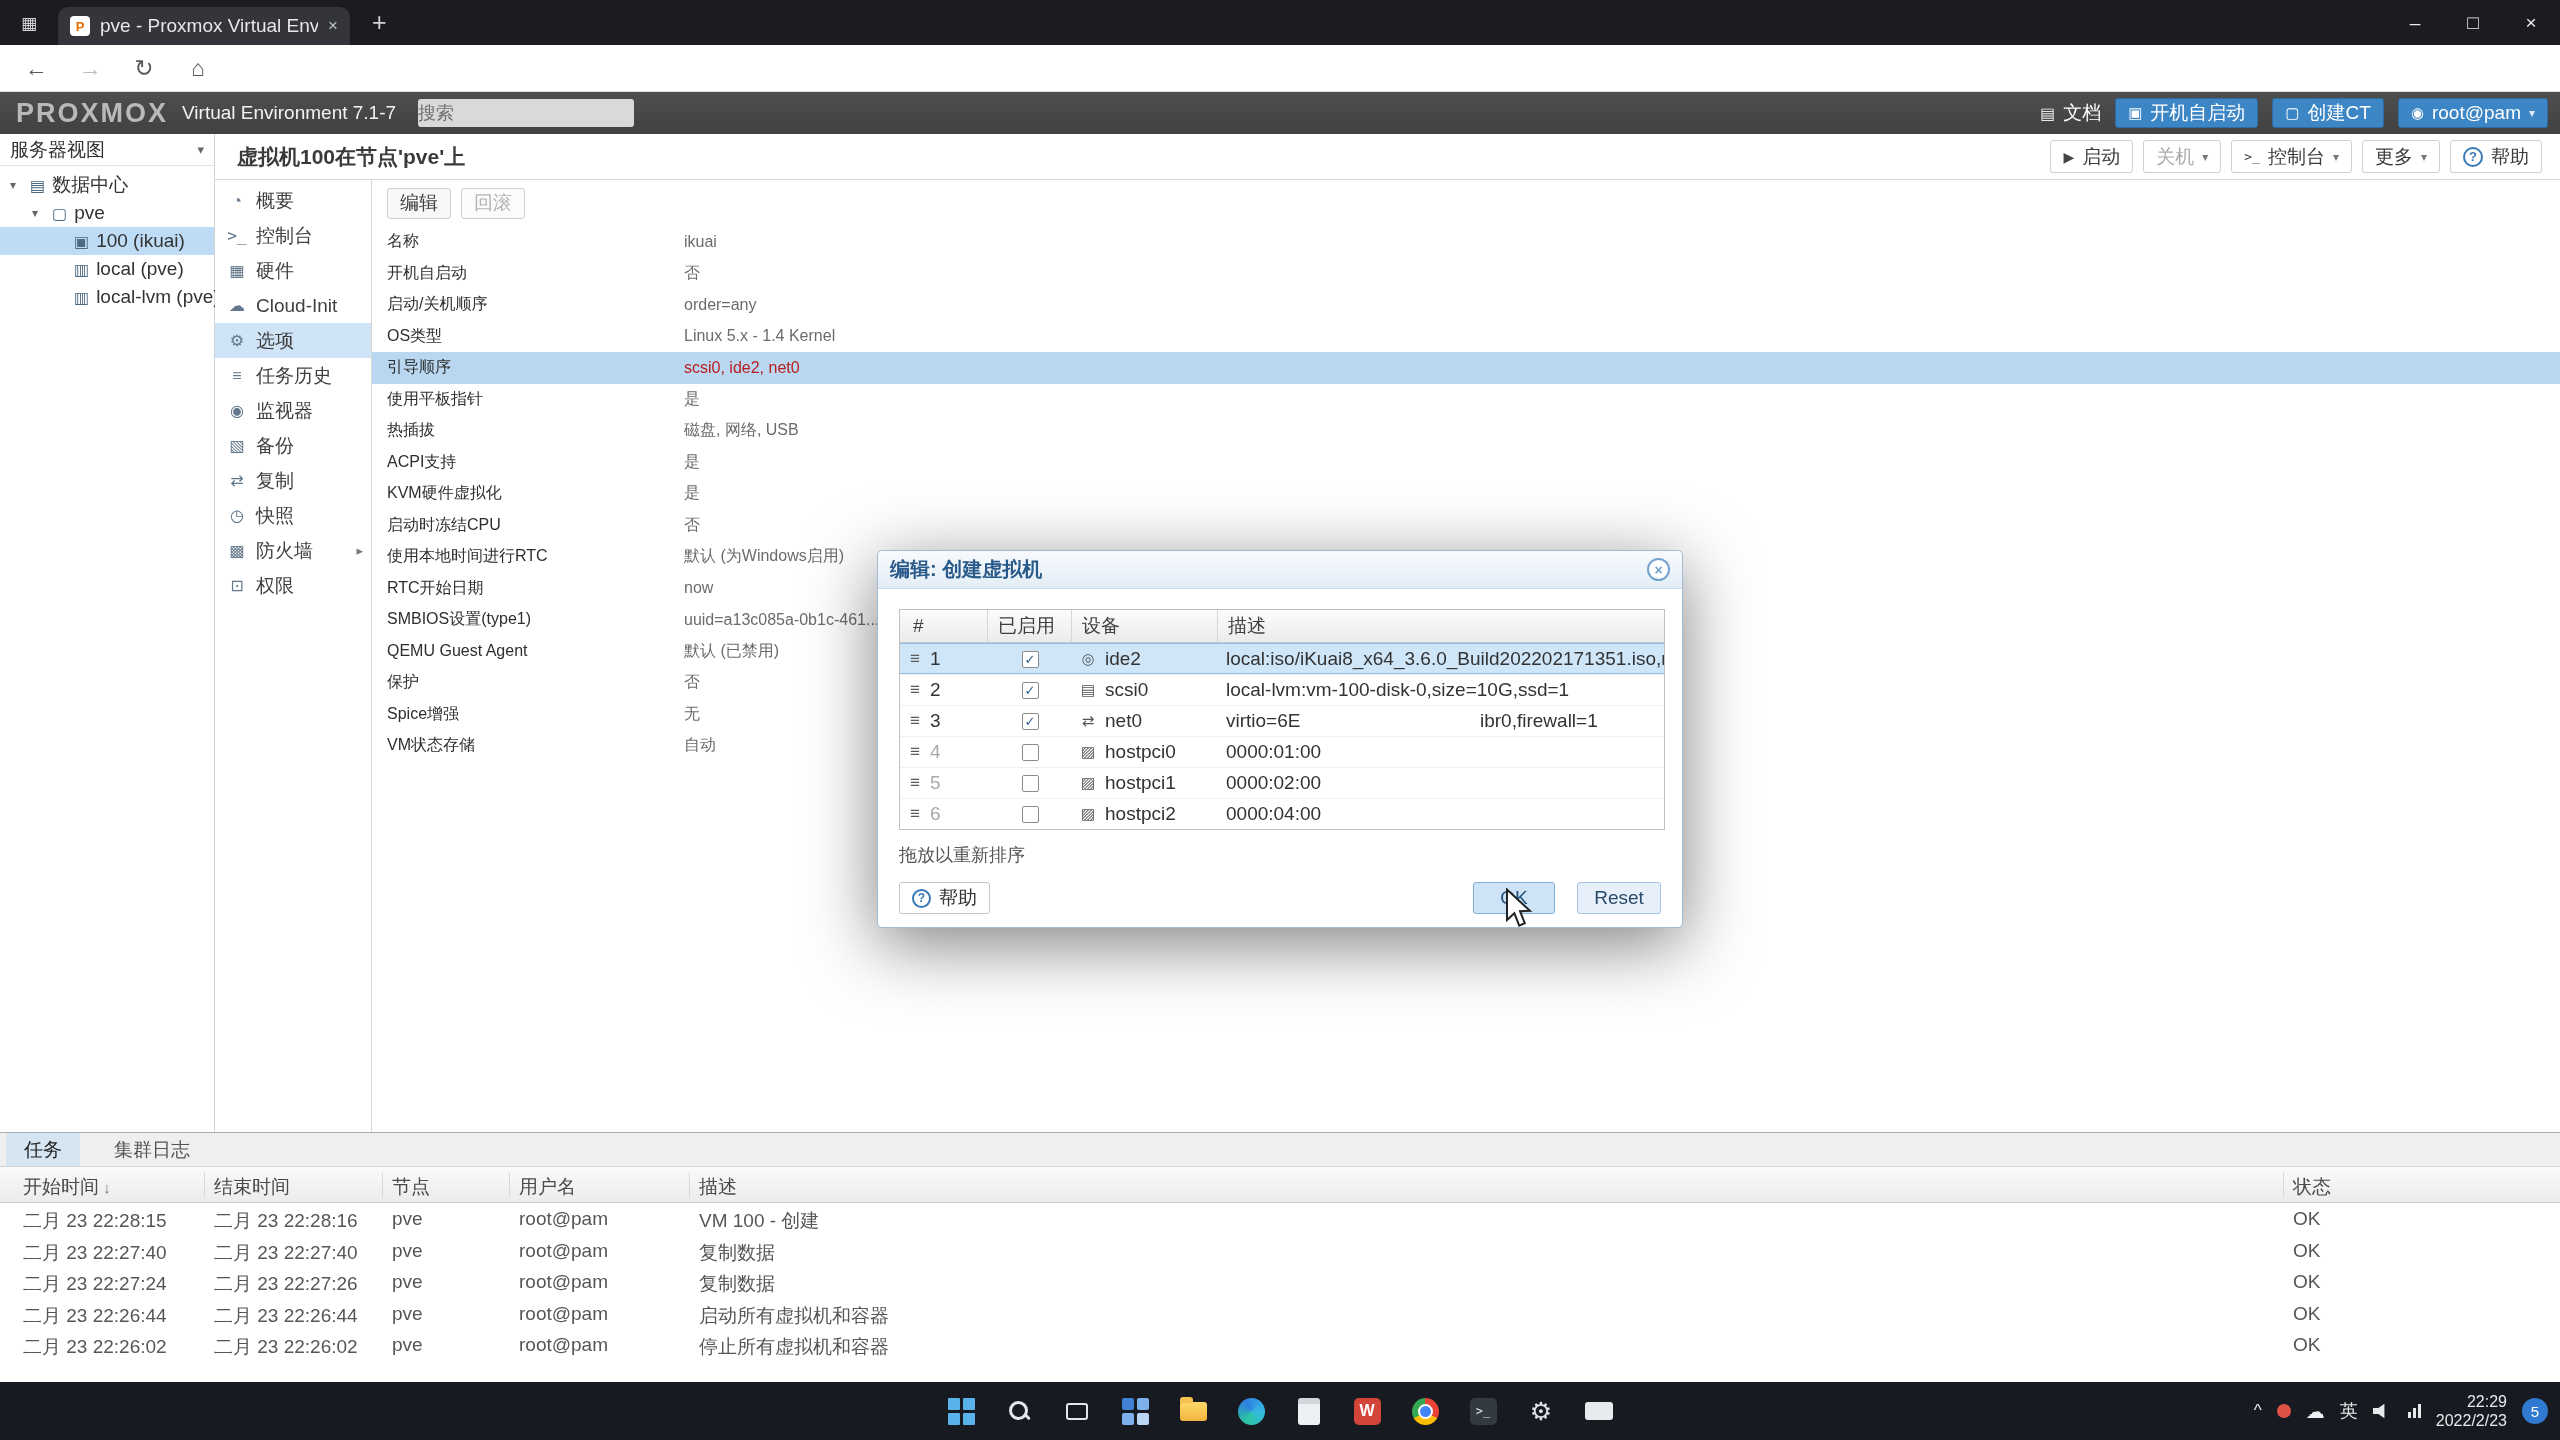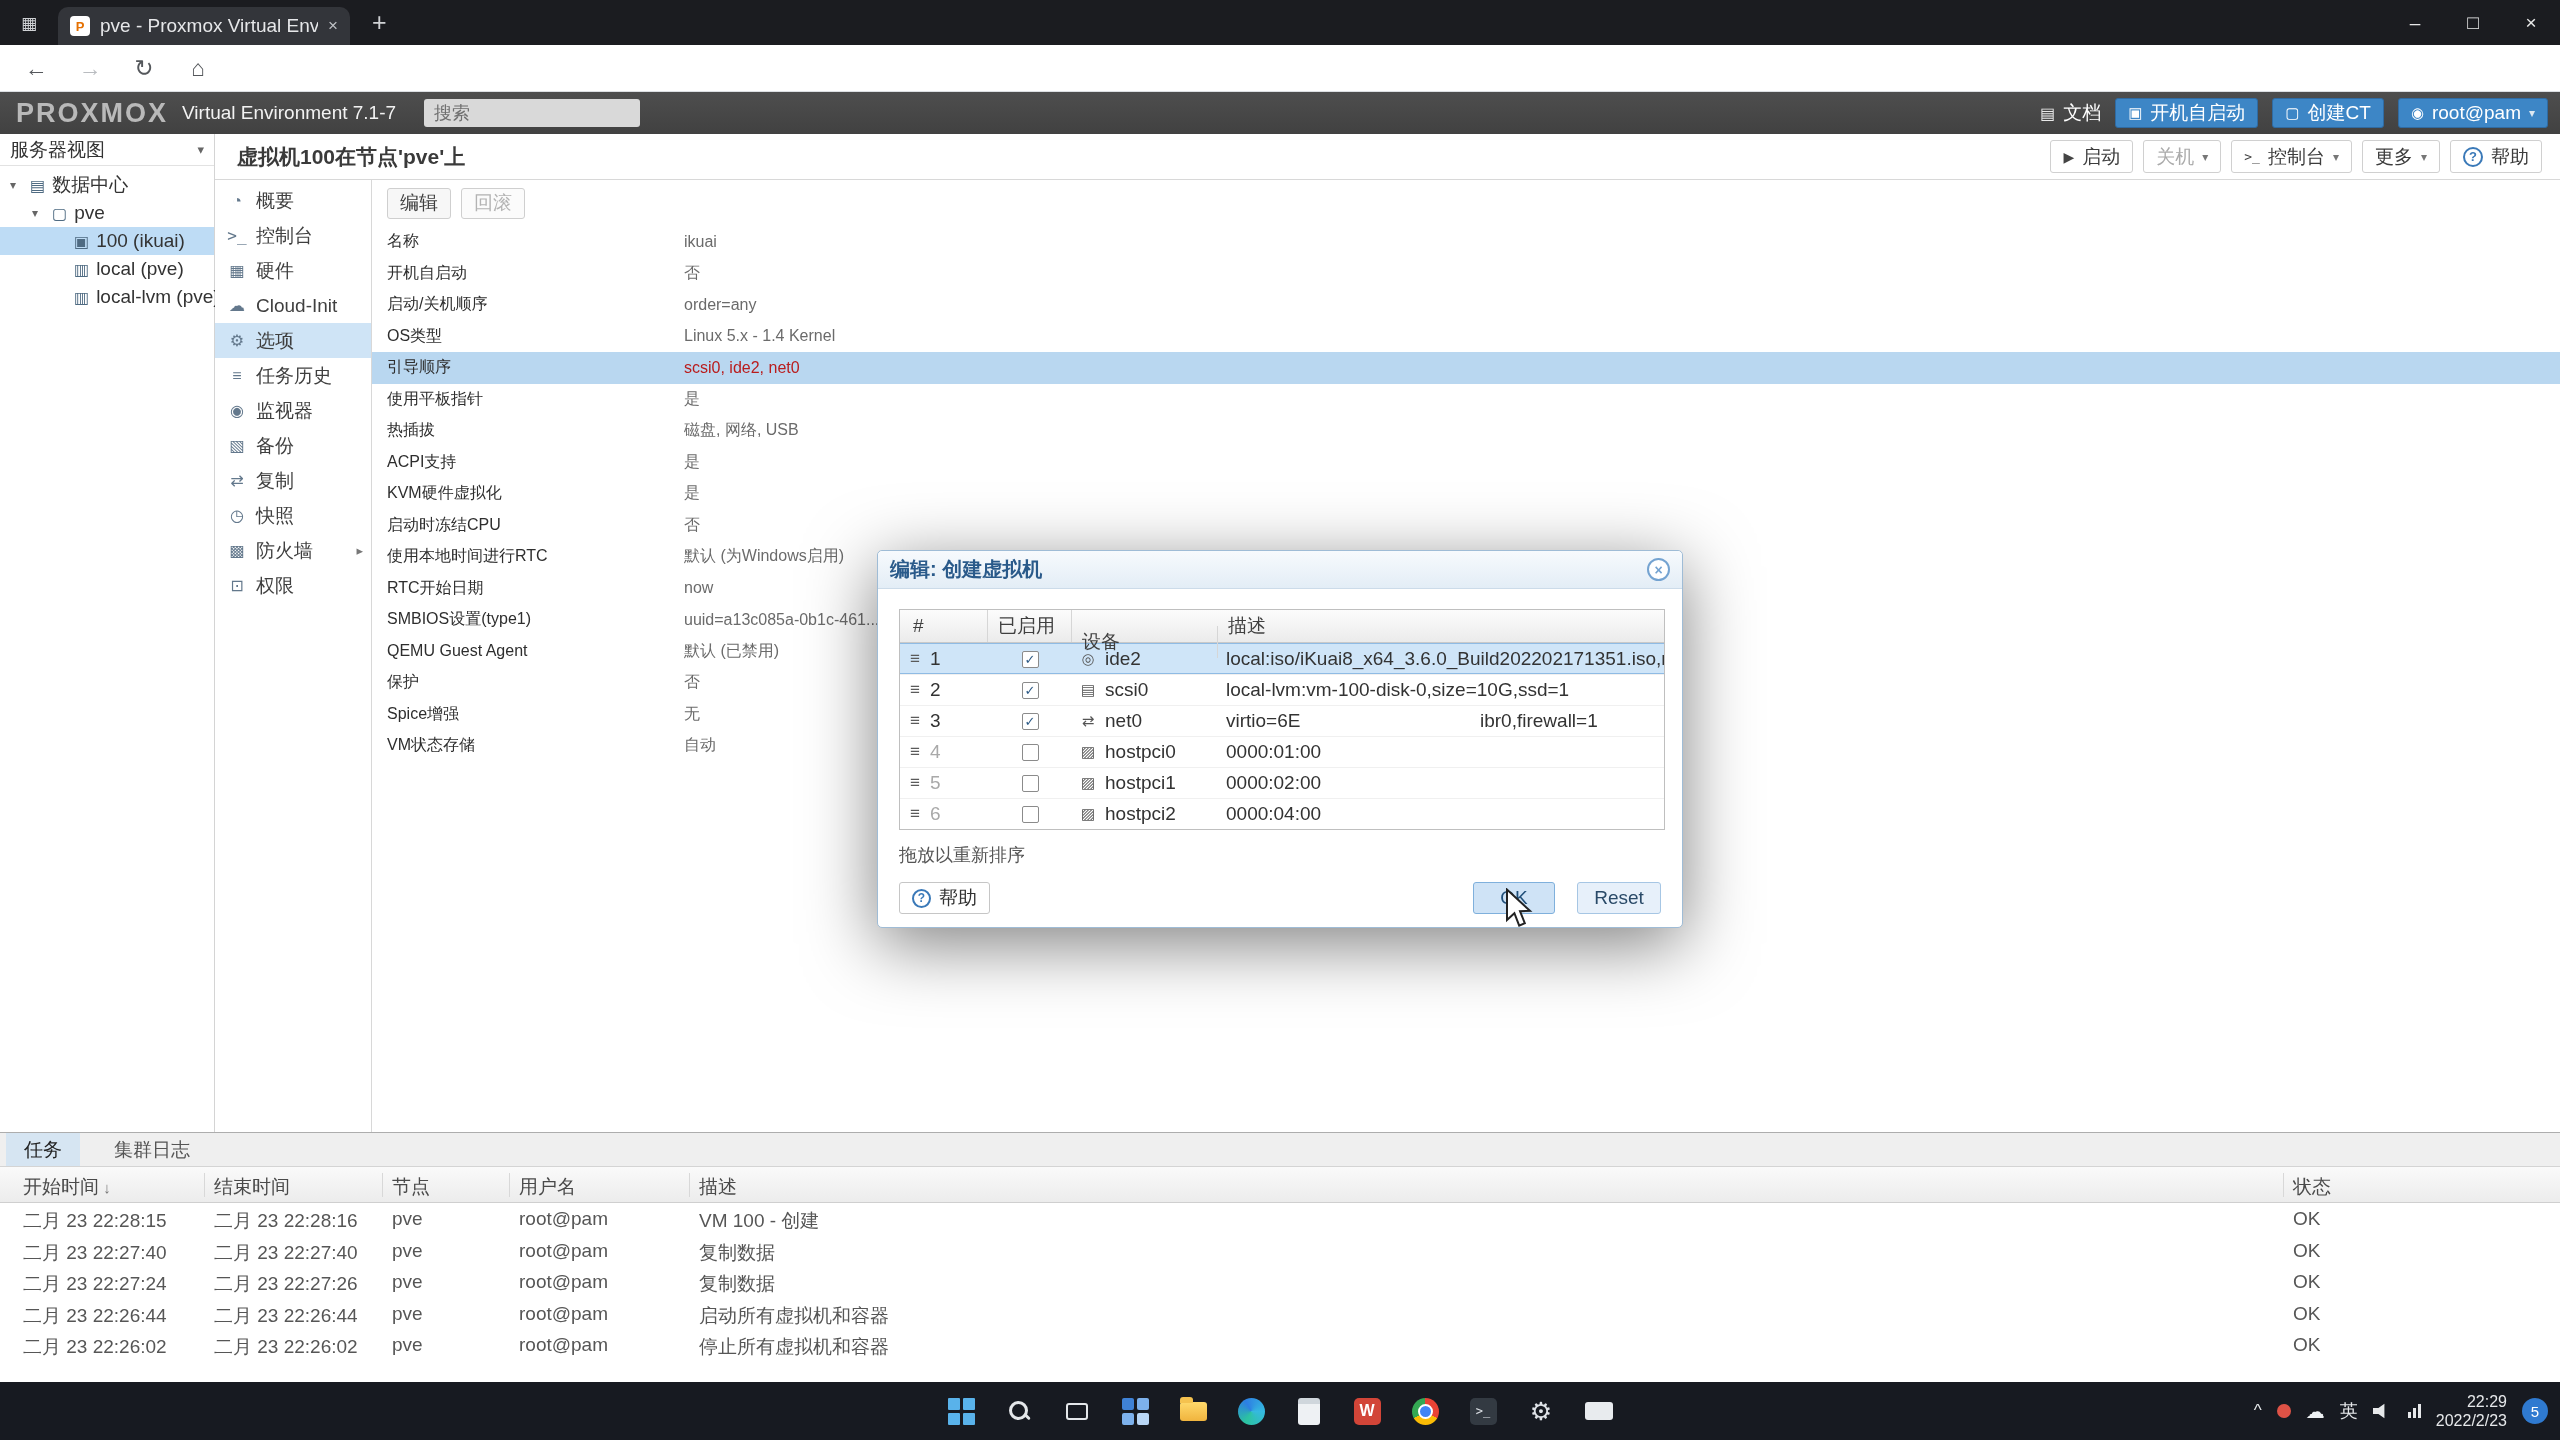--- a/index.html
+++ b/index.html
@@ -29,21 +29,21 @@
 .scheme{color:#4a4d51;text-decoration:line-through;text-decoration-color:#d93025}
 .nav-right{position:absolute;right:14px;top:49px;display:flex;align-items:center;gap:18px;color:#55585c;font-size:21px}
 .avatar{width:30px;height:30px;border-radius:50%;background:#dfe3e8;position:relative;overflow:hidden}
 .avatar::before{content:"";position:absolute;left:9px;top:5px;width:12px;height:12px;border-radius:50%;background:#90969c}
 .avatar::after{content:"";position:absolute;left:4px;top:19px;width:22px;height:14px;border-radius:50%;background:#90969c}
 
 
 .pveheader{position:absolute;top:92px;left:0;right:0;height:42px;background:linear-gradient(#4e4e4e,#414141);display:flex;align-items:center;color:#fff}
 .pxlogo{margin-left:16px;font-size:27px;font-weight:bold;color:#b9b9b9;letter-spacing:2px}
 .pxver{margin-left:14px;font-size:19px;color:#f2f2f2}
-.hsearch{margin-left:28px;width:216px;height:28px;background:#d9d9d9;border:0;border-radius:3px;padding:0 10px;font-size:18px;color:#444;font-family:inherit}
+.hsearch{margin-left:22px;width:216px;height:28px;background:#d9d9d9;border:0;border-radius:3px;padding:0 0;font-size:18px;color:#444;font-family:inherit}
 .hsearch::placeholder{color:#6f6f6f}
 .hright{margin-left:auto;margin-right:12px;display:flex;align-items:center;gap:14px}
 .hdocs{display:flex;gap:8px;font-size:19px;color:#fff;align-items:center;background:none;border:0}
 .hdocs .hic{font-size:16px;color:#e8e8e8}
 .hbtn{height:30px;display:flex;align-items:center;gap:8px;padding:0 12px;background:#3d86c6;border:1px solid #2f6ba3;border-radius:3px;font-size:19px;color:#fff}
 .hbtn .hic{font-size:15px}
 .hcaret{font-size:12px;color:#dce8f2}
 
 
 .leftpanel{position:absolute;top:134px;left:0;width:215px;bottom:308px;background:#fff;border-right:1px solid #d4d4d4}
@@ -478,21 +478,21 @@
 
   <div class="modal">
     <div class="mhead">
       <span class="mtitle">编辑: 创建虚拟机</span>
       <span class="mclose">×</span>
     </div>
     <div class="grid">
       <div class="ghead" id="ghead">
           <div class="gh" style="width: 88px; padding-left: 13px;">#</div>
           <div class="gh" style="width: 84px;">已启用</div>
-          <div class="gh" style="width: 146px; margin-top: 16px;">设备</div>
+          <div class="gh" style="width: 146px;">设备</div>
           <div class="gh" style="flex: 1 1 0%; border-right: 0px;">描述</div>
         </div>
       <div id="grows">
           <div class="grow selected">
             <div class="gc gc1">
               <span class="drag">≡</span>
               <span class="num">1</span>
             </div>
             <div class="gc gc2">
               <span class="cb">✓</span>

